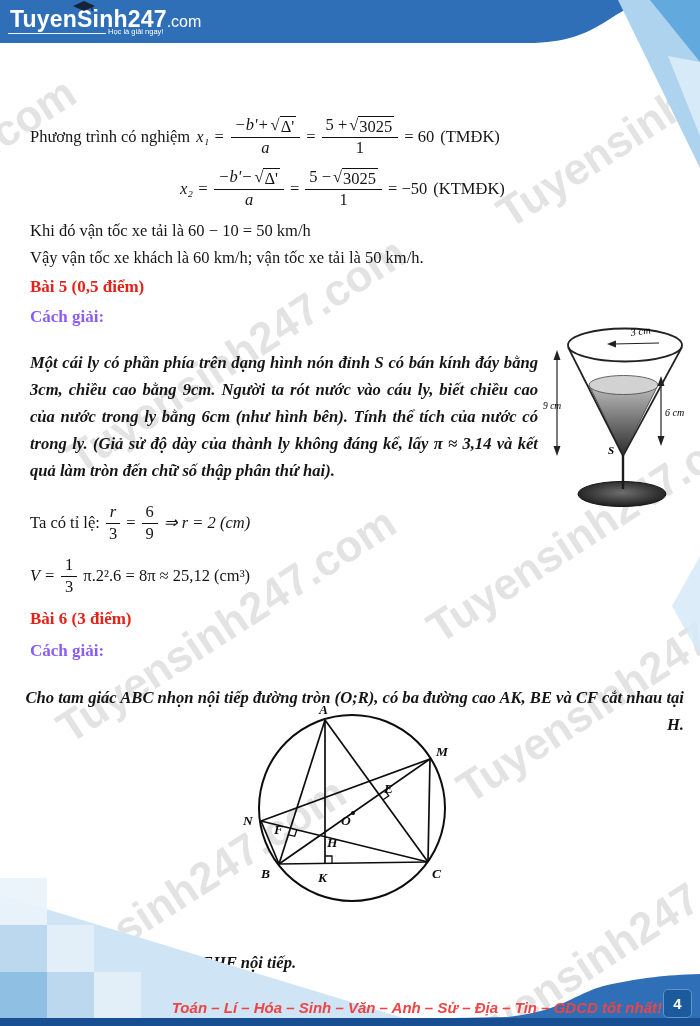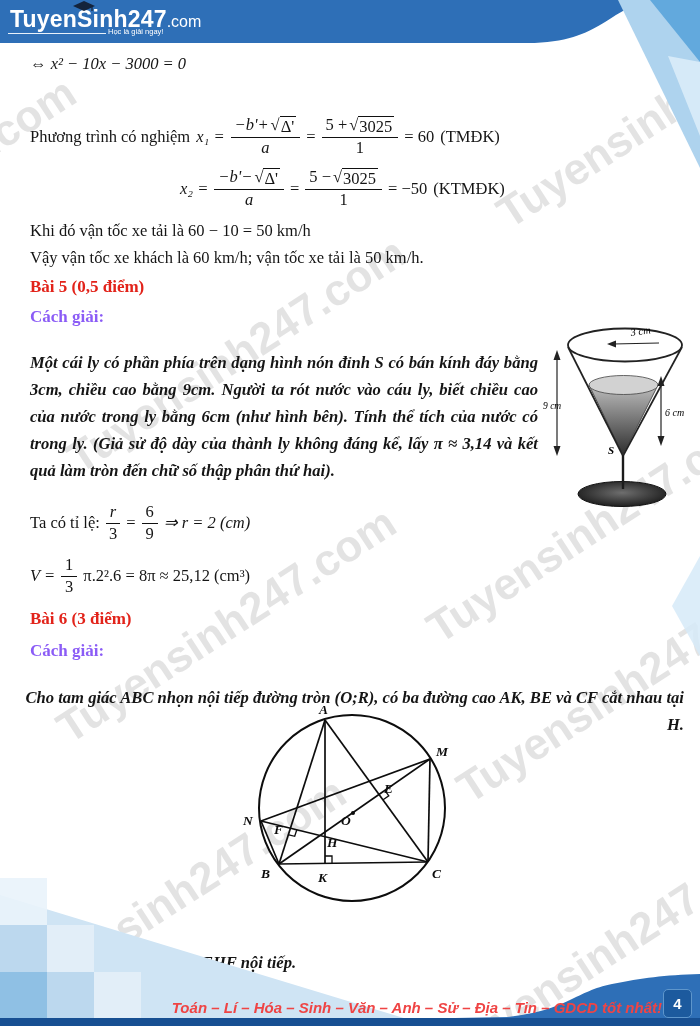--- a/index.html
+++ b/index.html
@@ -72,24 +72,20 @@
   <div class="logo">
     <span class="main">TuyenSinh247</span><span class="suffix">.com</span>
   </div>
   <svg class="abs" style="left:72px;top:0" width="24" height="12">
     <polygon points="1,6 12,1 23,6 12,11" fill="#14243c"></polygon>
     <line x1="20" y1="7" x2="20" y2="11" stroke="#14243c" stroke-width="1.2"></line>
   </svg>
   <div class="tagrule"></div>
   <div class="tagline">Học là giải ngay!</div>
 
-  <div class="line" style="left:30px;top:54px">
-    <span>⇔</span>
-    <span class="mi">x² − 10x − 3000 = 0</span>
-  </div>
 
   <div class="eqrow" style="left:30px;top:116px">
     <span>Phương trình có nghiệm</span>
     <span class="mi">x₁ =</span>
     <span class="mfrac">
       <span class="n">
           <span class="mi">−b'+</span>
           <span class="rad">
             <span class="sym">√</span>
             <span class="bar">Δ'</span>

